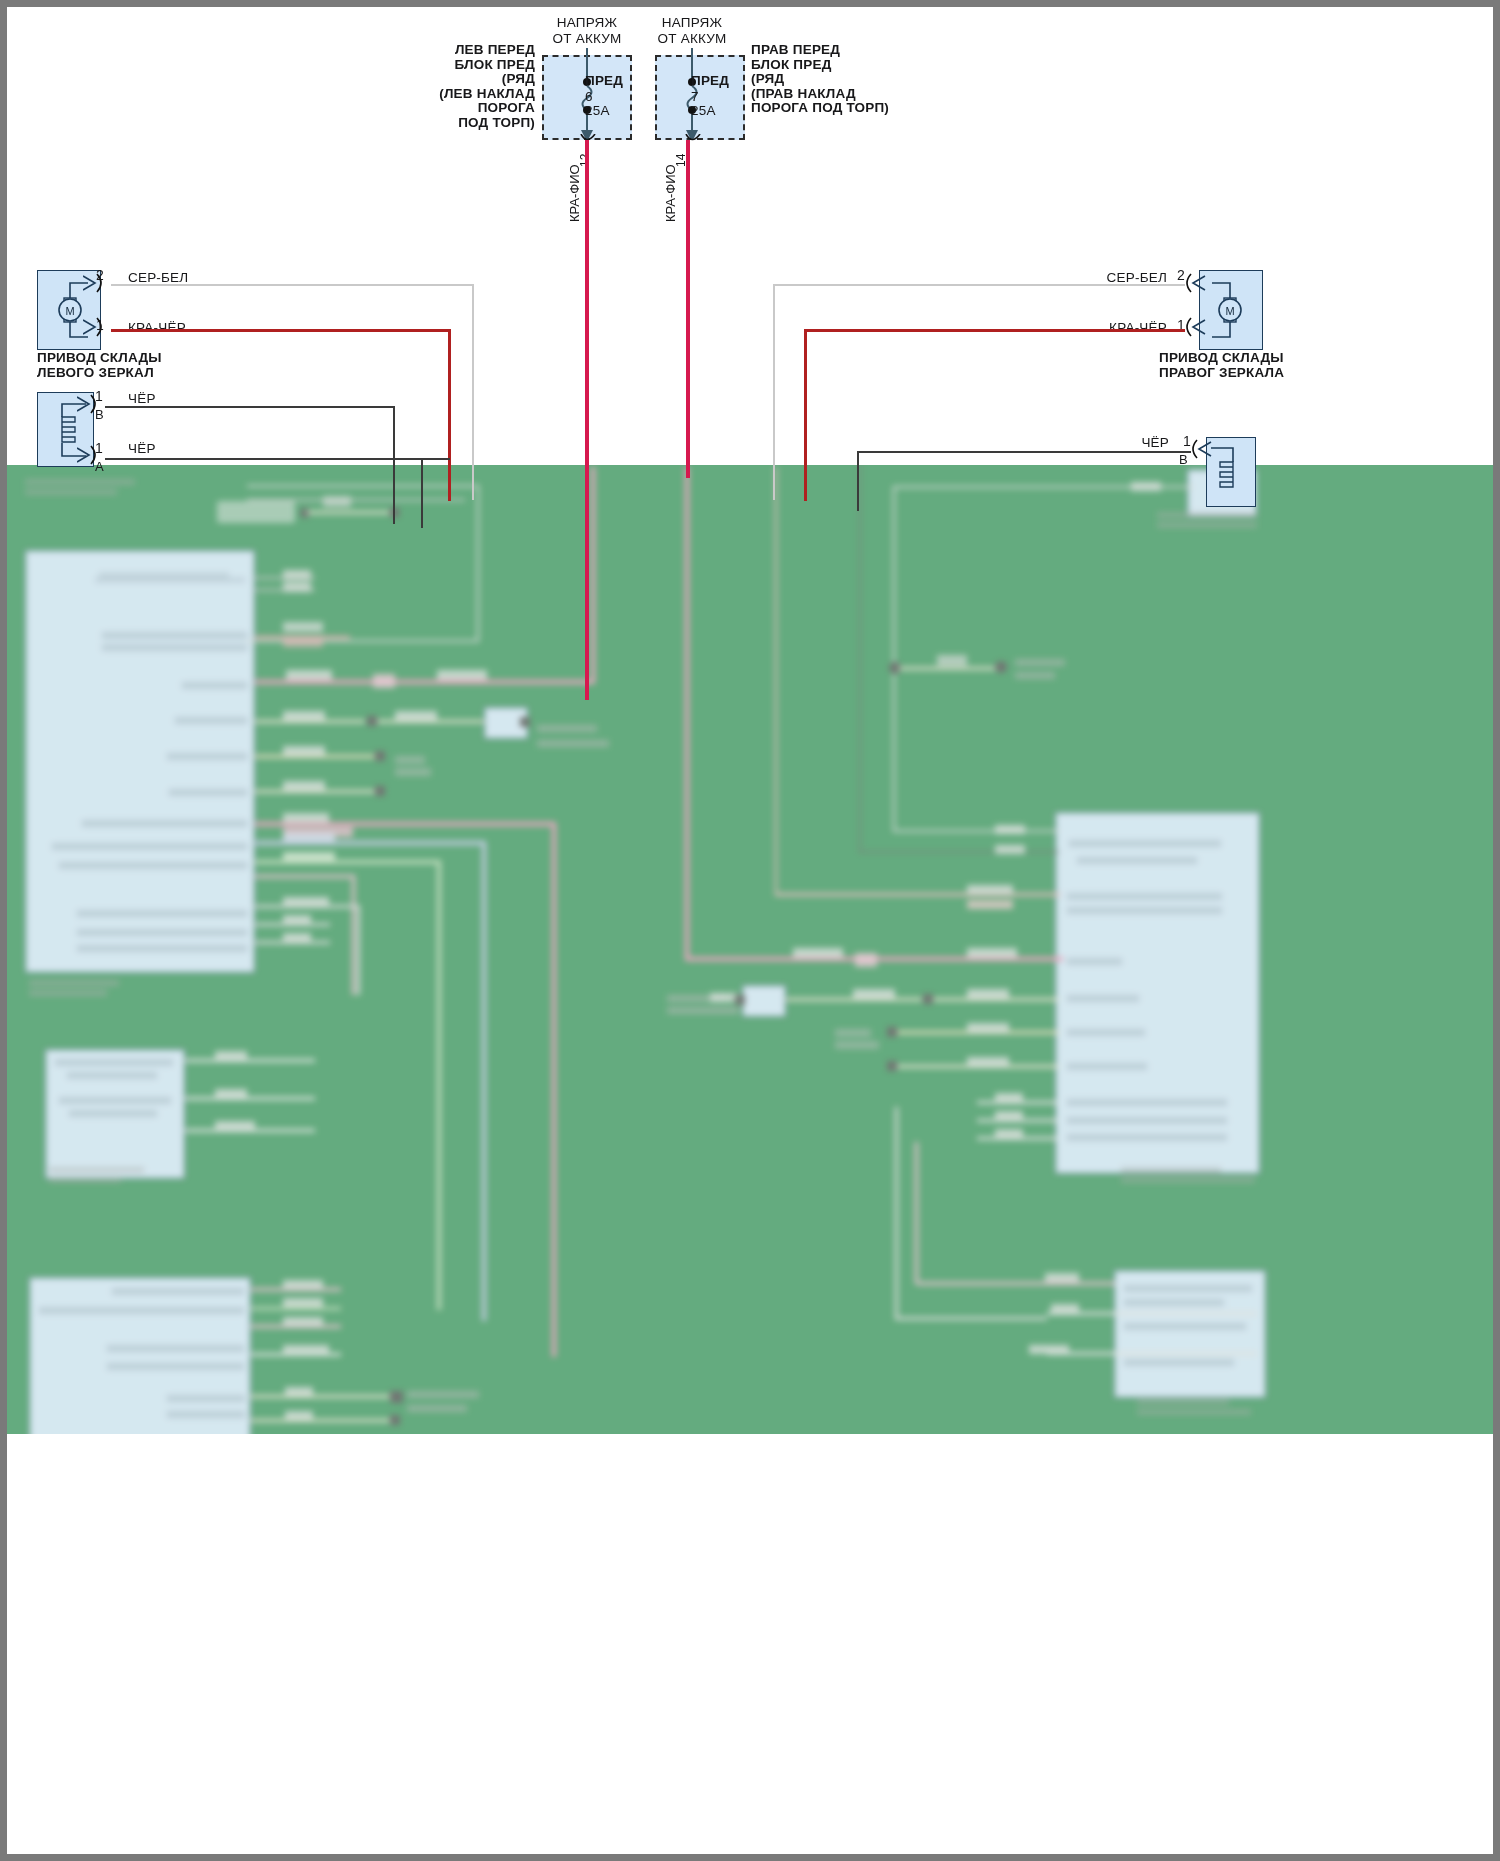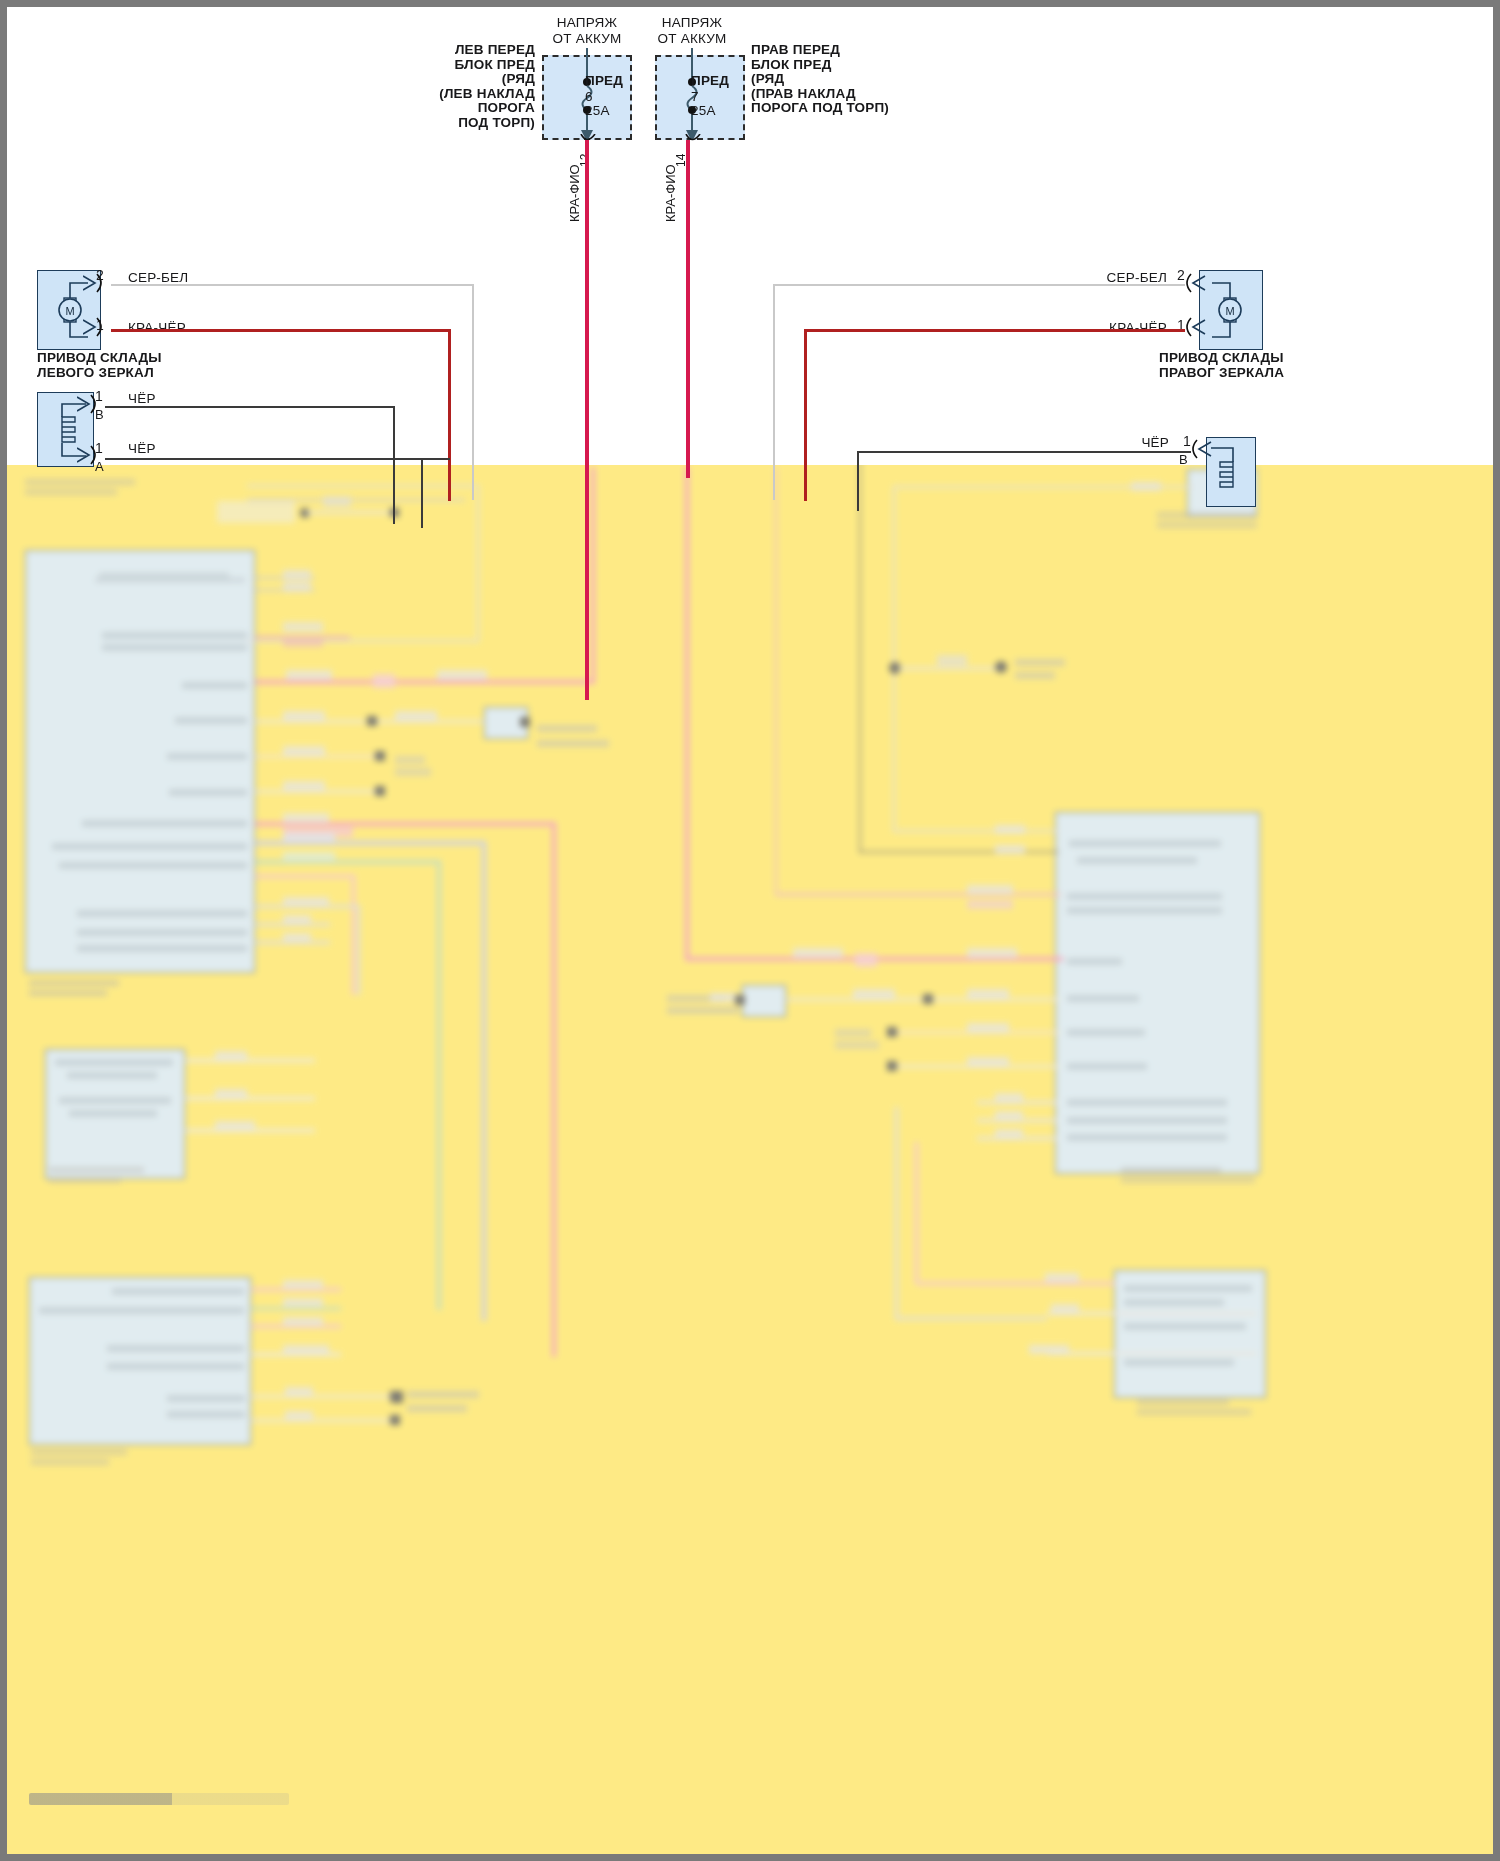--- a/index.html
+++ b/index.html
@@ -12,22 +12,22 @@
   }
   
   #frame{
     position:absolute;left:0;top:0;width:1500px;height:1861px;
     box-sizing:border-box;
     border:7px solid #7a7a7a;
     pointer-events:none;
     z-index:60;
   }
   #sheet{
-    position:absolute;left:7px;top:7px;width:1486px;height:1847px;
-    background:#fde047;overflow:hidden;
+    position:absolute;left:7px;top:7px;width:1486px;height:1427px;
+    background:#15803d;overflow:hidden;
   }
   
   .lbl{position:absolute;white-space:pre;color:#18181a;font-size:13.5px;line-height:15.5px;letter-spacing:.2px;}
   .lbl.b{font-weight:bold;}
   .lbl.r{text-align:right;}
   .lbl.c{text-align:center;}
   .vlbl{position:absolute;white-space:nowrap;color:#18181a;font-size:13px;
         transform-origin:0 0;transform:rotate(-90deg);}
   .wire{position:absolute;background:#222;}
   .box{position:absolute;box-sizing:border-box;background:#cfe4f7;border:1.6px solid #1d3c5a;}

